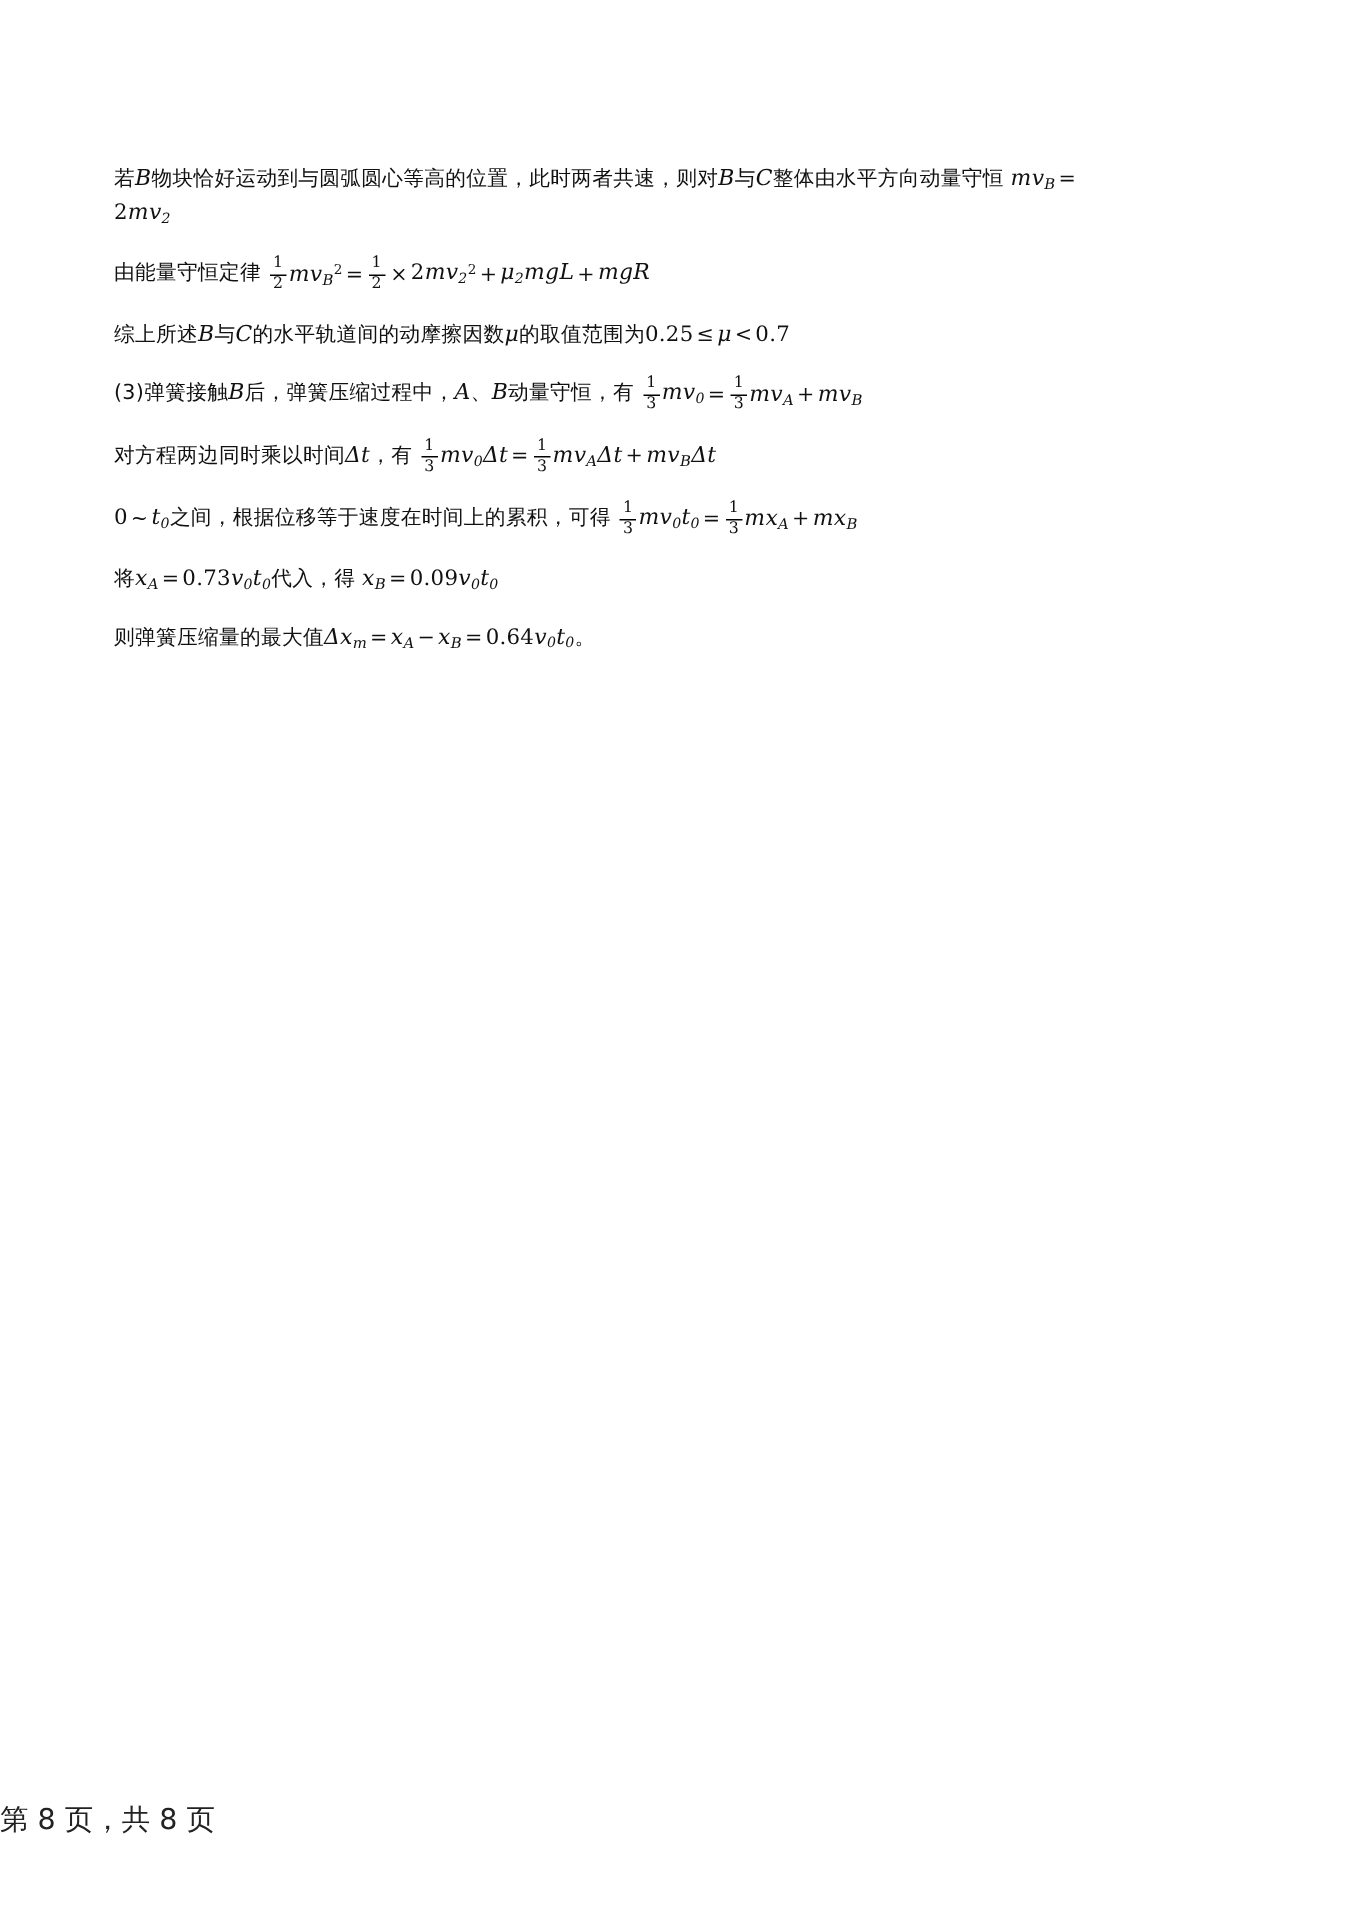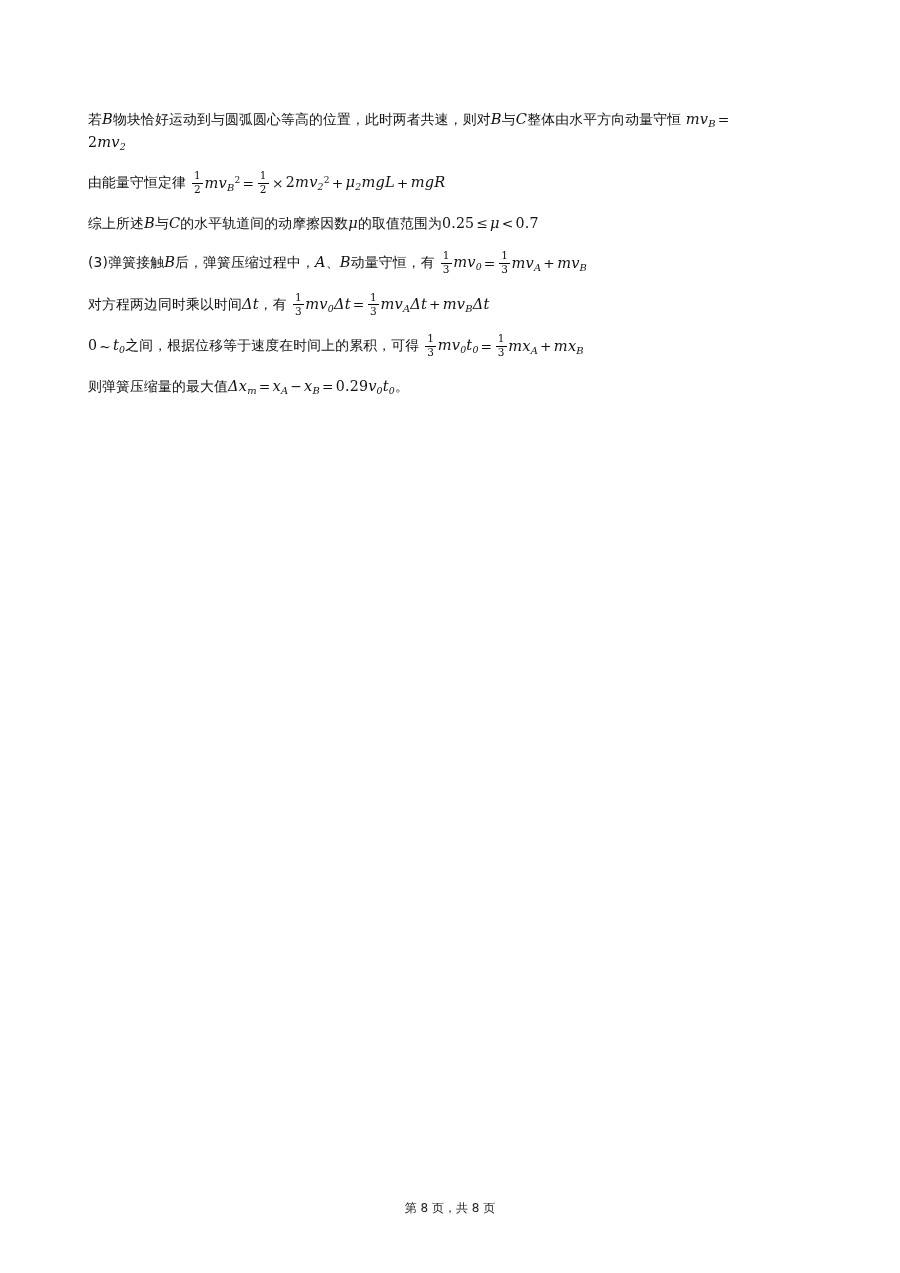--- a/index.html
+++ b/index.html
@@ -17,21 +17,21 @@
   .page {
     position: absolute;
     left: 0; top: 0;
     width: 900px;
     height: 1273px;
     background: #ffffff;
     overflow: hidden;
   }
   .content {
     position: absolute;
-    left: 88px;
+    left: 76px;
     top: 108px;
     width: 745px;
   }
   .line {
     font-size: 14.4px;
     line-height: 1.55;
     margin: 0 0 16px 0;
     color: #111;
     letter-spacing: 0.2px;
   }
@@ -82,23 +82,22 @@
   .op {
     font-family: "DejaVu Serif", serif;
     font-style: normal;
     padding: 0 2px;
   }
   .footer {
     position: absolute;
     left: 0;
     top: 1200px;
     width: 900px;
-    text-align: center;
     font-family: "DejaVu Sans", "Liberation Sans", sans-serif;
-    font-size: 12px;
+    font-size: 19px;
     color: #222;
   }
 </style>
 </head>
 <body>
 
 <div class="page">
   <div class="content">
 
     <p class="line cn">
@@ -120,21 +119,24 @@
     </p>
 
     <p class="line cn">
       对方程两边同时乘以时间<i class="v">Δt</i>，有&nbsp;<span class="frac"><span class="n">1</span><span class="d">3</span></span><i class="v">mv</i><sub>0</sub><i class="v">Δt</i><span class="op">=</span><span class="frac"><span class="n">1</span><span class="d">3</span></span><i class="v">mv<sub>A</sub>Δt</i><span class="op">+</span><i class="v">mv<sub>B</sub>Δt</i>
     </p>
 
     <p class="line cn">
       <span class="num">0</span><span class="op">~</span><i class="v">t</i><sub>0</sub>之间，根据位移等于速度在时间上的累积，可得&nbsp;<span class="frac"><span class="n">1</span><span class="d">3</span></span><i class="v">mv</i><sub>0</sub><i class="v">t</i><sub>0</sub><span class="op">=</span><span class="frac"><span class="n">1</span><span class="d">3</span></span><i class="v">mx<sub>A</sub></i><span class="op">+</span><i class="v">mx<sub>B</sub></i>
     </p>
 
+    <p class="line cn">
+      将<i class="v">x<sub>A</sub></i><span class="op">=</span><span class="num">0.73</span><i class="v">v</i><sub>0</sub><i class="v">t</i><sub>0</sub>代入，得&nbsp;<i class="v">x<sub>B</sub></i><span class="op">=</span><span class="num">0.09</span><i class="v">v</i><sub>0</sub><i class="v">t</i><sub>0</sub>
+    </p>
 
     <p class="line cn">
-      则弹簧压缩量的最大值<i class="v">Δx<sub>m</sub></i><span class="op">=</span><i class="v">x<sub>A</sub></i><span class="op">−</span><i class="v">x<sub>B</sub></i><span class="op">=</span><span class="num">0.29</span><i class="v">v</i><sub>0</sub><i class="v">t</i><sub>0</sub>。
+      则弹簧压缩量的最大值<i class="v">Δx<sub>m</sub></i><span class="op">=</span><i class="v">x<sub>A</sub></i><span class="op">−</span><i class="v">x<sub>B</sub></i><span class="op">=</span><span class="num">0.64</span><i class="v">v</i><sub>0</sub><i class="v">t</i><sub>0</sub>。
     </p>
 
   </div>
 
   <div class="footer">第 8 页，共 8 页</div>
 </div>
 
 </body></html>

